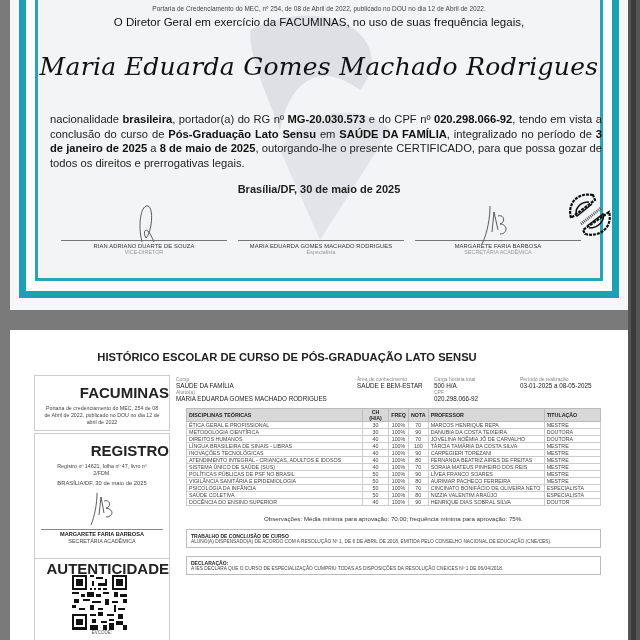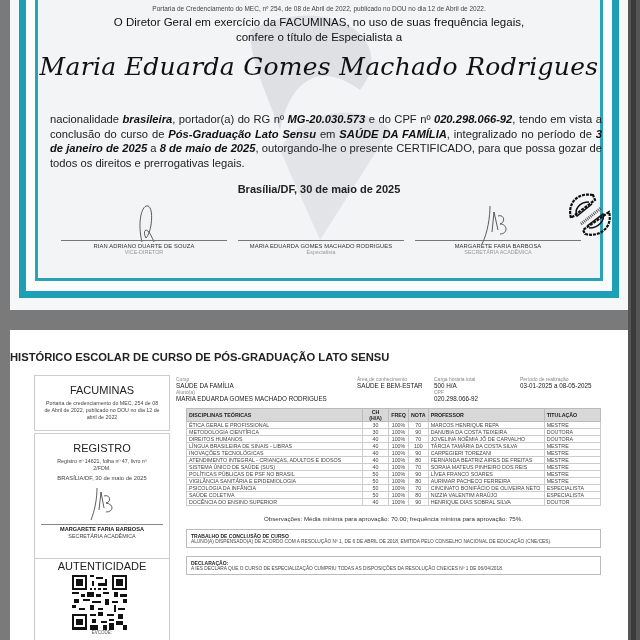--- a/index.html
+++ b/index.html
@@ -41,46 +41,46 @@
     font-size: 11.5px; line-height: 15px; color: #111;
   }
   .cert-name {
     position: absolute; top: 62px; left: 0; width: 618px; text-align: center;
     font-family: "DejaVu Serif", serif; font-style: italic; font-size: 25px; color: #111; letter-spacing: 0.3px;
   }
   .cert-body {
     position: absolute; top: 122px; left: 40px; width: 552px;
     font-size: 11.2px; line-height: 14.6px; color: #222; text-align: justify;
   }
-  .cert-body b { color: #111; font-style: italic; }
+  .cert-body b { color: #111; }
   .cert-date {
     position: absolute; top: 193px; left: 0; width: 618px; text-align: center;
     font-size: 11px; font-weight: bold; color: #222;
   }
   .sig {
     position: absolute; top: 250px; width: 166px; text-align: center;
   }
   .sig .line { border-top: 1px solid #777; margin-bottom: 2px; }
   .sig .name { font-size: 5.8px; color: #333; letter-spacing: 0.1px; }
   .sig .role { font-size: 5.4px; color: #999; }
   .sig-mark { position: absolute; top: 212px; }
   .seal { position: absolute; left: 555px; top: 202px; width: 50px; height: 46px; }
 
   
   .hist {
     position: absolute; left: 10px; top: 330px; width: 618px; height: 320px; background: #fff;
   }
   .hist-title {
-    position: absolute; top: 21px; left: 0; width: 554px; 
+    position: absolute; top: 21px; left: 0; width: 554px; text-align: center;
     font-weight: bold; font-size: 11.2px; color: #222;
   }
   .side-box {
     position: absolute; left: 24px; width: 136px; border: 1px solid #ccc; text-align: center; background: #fff;
   }
-  .side-box h3 { font-size: 11px; font-weight: normal; color: #222; margin-top: 8px; }
+  .side-box h3 { font-size: 15px; font-weight: bold; color: #222; margin-top: 8px; text-align: right; }
   .side-box p { font-size: 5.3px; color: #444; line-height: 7px; padding: 0 8px; }
   .meta { position: absolute; font-size: 6.3px; color: #222; }
   .meta .lbl { font-size: 5px; color: #888; display: block; line-height: 6px; }
   .meta .val { display: block; line-height: 7px; }
 
   table.disc {
     position: absolute; left: 176px; top: 78px; width: 415px; border-collapse: collapse; font-size: 5.3px; color: #444;
   }
   table.disc th { background: #d8d8d8; color: #222; font-weight: bold; text-align: left; padding: 0 2px; height: 7.5px; border: 1px solid #bbb; }
   table.disc td { border: 1px solid #ccc; padding: 0 2px; height: 7px; line-height: 6px; white-space: nowrap; }
@@ -106,21 +106,20 @@
   </div>
 
   <svg class="watermark" viewBox="0 0 200 240">
     <path d="M40 30 C 120 -10, 190 40, 150 90 C 110 60, 80 80, 70 130 C 55 90, 40 60, 40 30 Z" fill="#b8bcc6"></path>
     <path d="M70 150 C 90 110, 150 100, 180 130 L 110 240 Z" fill="#c4c8d0"></path>
   </svg>
 
   <div class="cert-portaria">Portaria de Credenciamento do MEC, nº 254, de 08 de Abril de 2022, publicado no DOU no dia 12 de Abril de 2022.</div>
   <div class="cert-intro">
     <div>O Diretor Geral em exercício da FACUMINAS, no uso de suas frequência legais,</div>
-    <div>confere o título de Especialista a</div>
   </div>
   <div class="cert-name">Maria Eduarda Gomes Machado Rodrigues</div>
 
   <div class="cert-body"><span>nacionalidade </span><b>brasileira</b><span>, portador(a) do RG nº </span><b>MG-20.030.573</b><span> e do CPF nº </span><b>020.298.066-92</b><span>, tendo em vista a conclusão do curso de </span><b>Pós-Graduação Lato Sensu</b><span> em </span><b>SAÚDE DA FAMÍLIA</b><span>, integralizado no período de </span><b>3 de janeiro de 2025</b><span> a </span><b>8 de maio de 2025</b><span>, outorgando-lhe o presente CERTIFICADO, para que possa gozar de todos os direitos e prerrogativas legais.</span></div>
 
   <div class="cert-date">Brasília/DF, 30 de maio de 2025</div>
 
   <svg class="sig-mark" style="left:122px;" width="30" height="42" viewBox="0 0 30 42">
     <path d="M10 40 C 5 20, 10 2, 16 4 C 22 6, 20 30, 14 36 C 10 30, 14 20, 22 40" fill="none" stroke="#333" stroke-width="0.8"></path>
   </svg>

